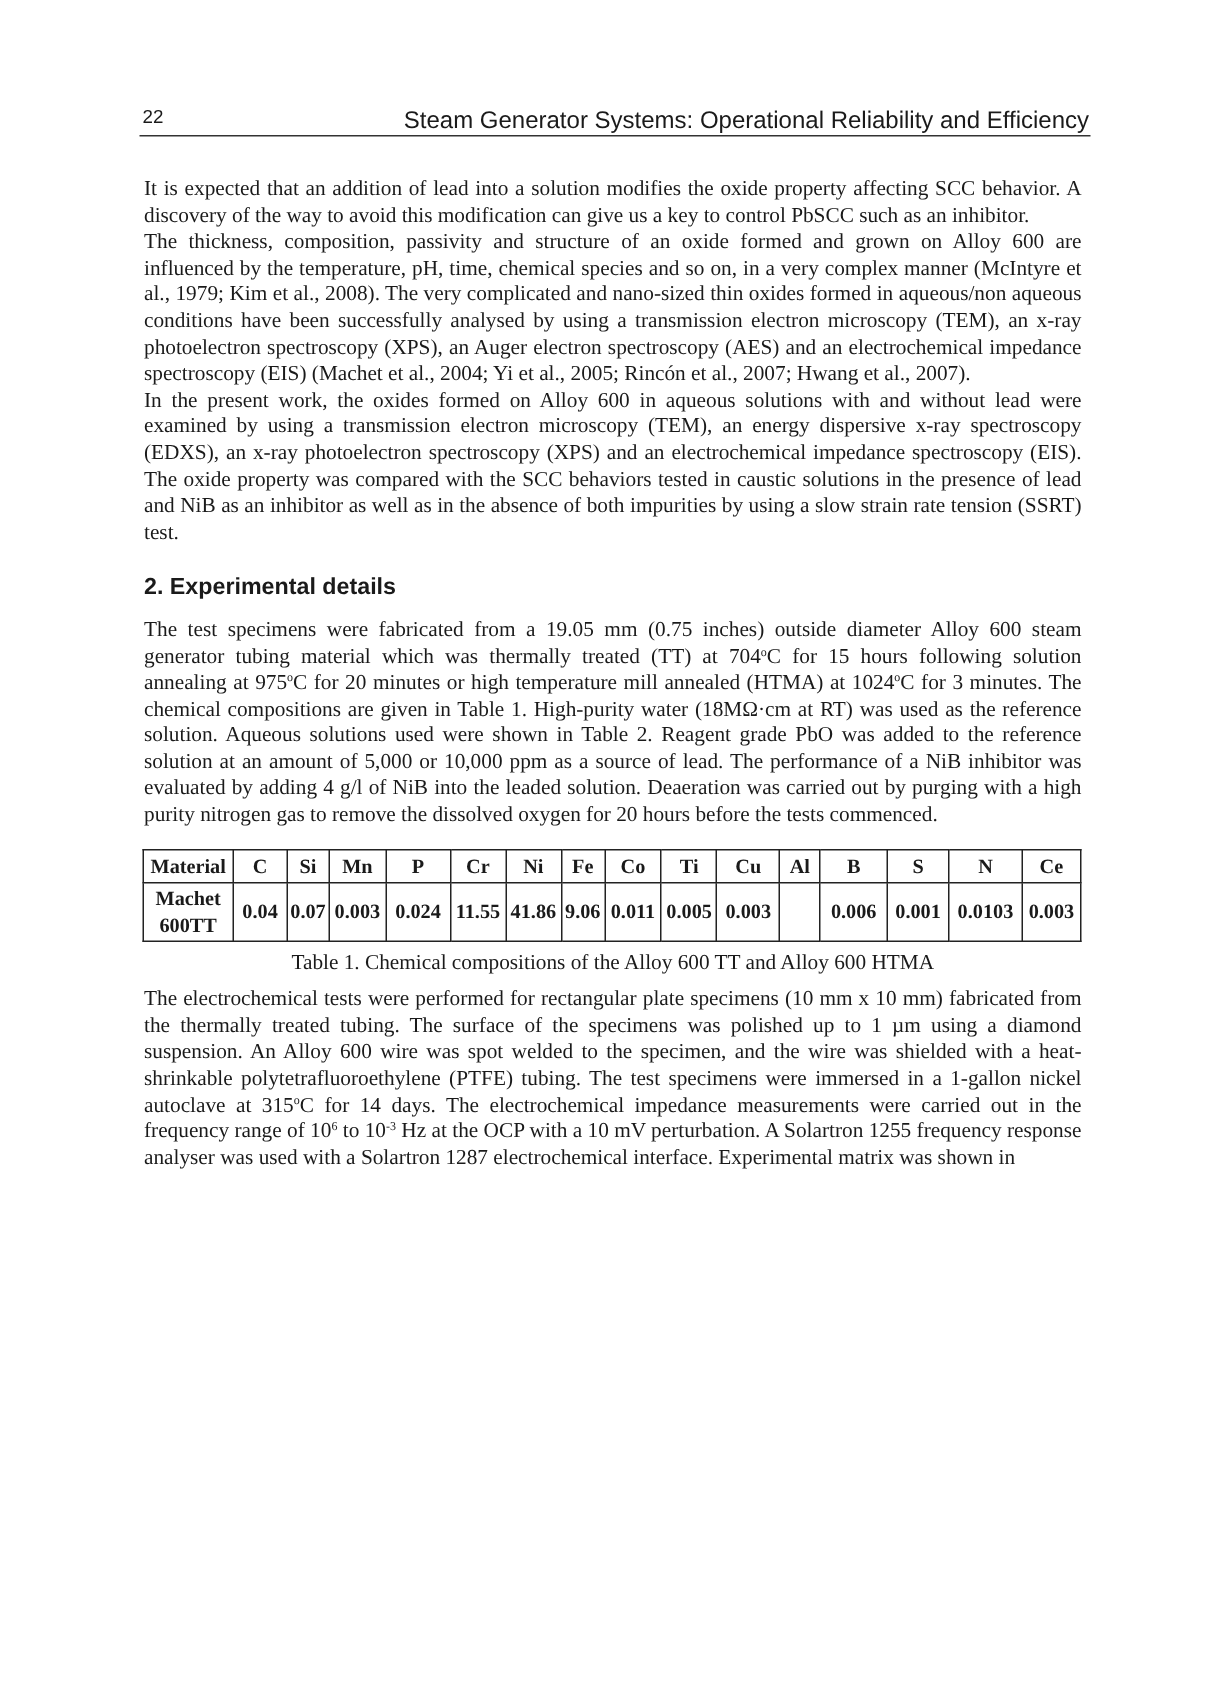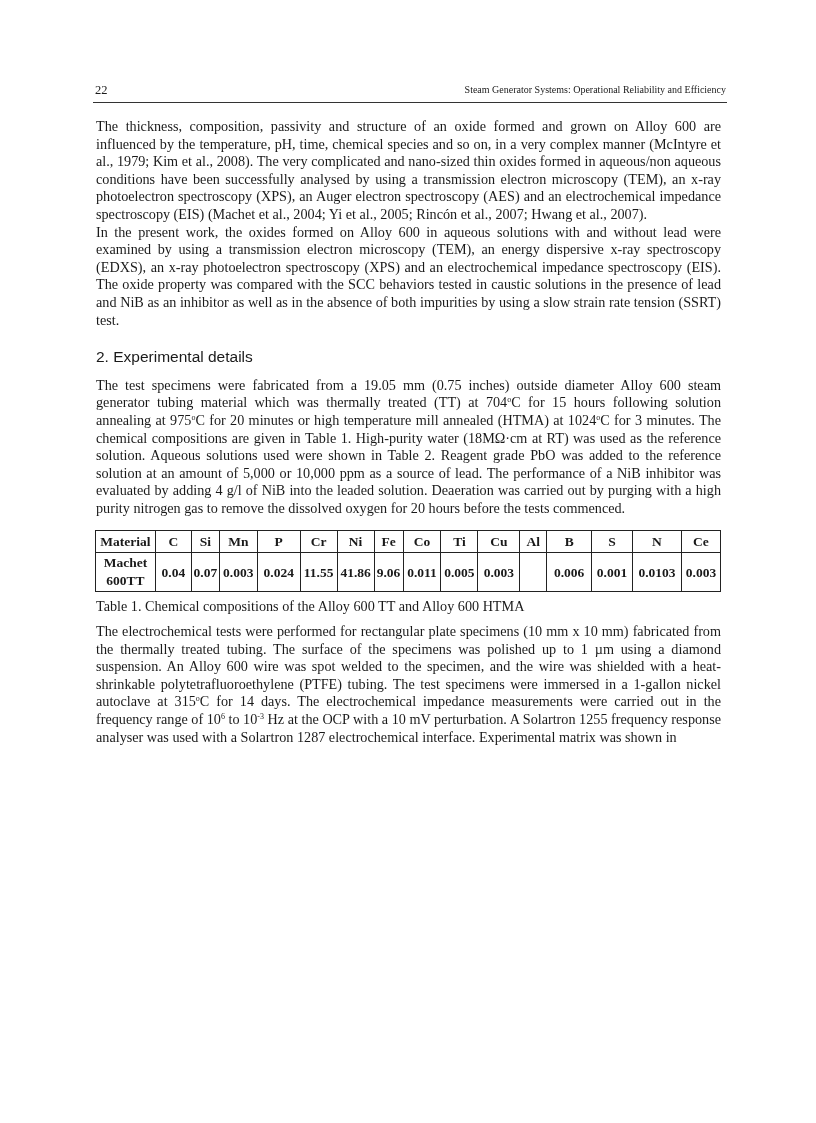--- a/index.html
+++ b/index.html
@@ -1,56 +1,57 @@
 <!DOCTYPE html>
 <html><head>
 <meta charset="utf-8">
 <style>
   html, body { margin: 0; padding: 0; background: #ffffff; }
   body { width: 816px; height: 1123px; position: relative; overflow: hidden; color: #1a1a1a; }
   .page-header {
-    position: absolute; left: 93px; top: 80px; width: 634px; height: 22px;
-    border-bottom: 1.5px solid #333; font-family: Liberation Serif, serif; font-size: 12.5px;
+    position: absolute; left: 93px; top: 68px; width: 634px; height: 22px;
+    border-bottom: 1.5px solid #333; font-family: Liberation Sans, sans-serif; font-size: 12.5px;
   }
   .page-header .num { position: absolute; left: 2px; top: 3px; }
-  .page-header .title { position: absolute; right: 1px; top: 4px; font-size: 10px; text-align: center; }
+  .page-header .title { position: absolute; right: 1px; top: 4px; font-size: 16px; text-align: center; }
   .body {
     position: absolute; left: 96px; top: 118px; width: 625px;
     font-family: "Liberation Serif", serif; font-size: 14.2px; line-height: 17.6px;
     text-align: justify;
   }
   .body p { margin: 0; }
   .section-heading {
-    font-family: "Liberation Sans", sans-serif; font-weight: normal; font-size: 15.5px;
+    font-family: "Liberation Sans", sans-serif; font-weight: bold; font-size: 15.5px;
     margin: 19px 0 11px 0; text-align: left;
   }
   sup { font-size: 8px; line-height: 0; vertical-align: 5px; }
   table.comp {
     border-collapse: collapse; margin: 13px 0 0 -1px; table-layout: fixed;
     font-family: "Liberation Serif", serif; font-size: 13.5px; line-height: 17px;
   }
   table.comp td, table.comp th {
     border: 1.5px solid #222; text-align: center; padding: 1px 0; font-weight: bold;
     overflow: hidden; white-space: nowrap;
   }
   table.comp th { height: 19px; }
   table.comp .row1 td { height: 31px; }
   table.comp .row2 td { height: 55px; }
   table.comp td.mat { white-space: normal; line-height: 18px; }
-  .caption { margin: 6px 0 7px 0; text-align: left; }
+  .caption { margin: 6px 0 7px 0; text-align: center; }
 </style>
 </head>
 <body>
 
 <div class="page-header">
   <span class="num">22</span>
   <span class="title">Steam Generator Systems: Operational Reliability and Efficiency</span>
 </div>
 
 <div class="body">
+  <p>It is expected that an addition of lead into a solution modifies the oxide property affecting SCC behavior. A discovery of the way to avoid this modification can give us a key to control PbSCC such as an inhibitor.</p>
   <p>The thickness, composition, passivity and structure of an oxide formed and grown on Alloy 600 are influenced by the temperature, pH, time, chemical species and so on, in a very complex manner (McIntyre et al., 1979; Kim et al., 2008). The very complicated and nano-sized thin oxides formed in aqueous/non aqueous conditions have been successfully analysed by using a transmission electron microscopy (TEM), an x-ray photoelectron spectroscopy (XPS), an Auger electron spectroscopy (AES) and an electrochemical impedance spectroscopy (EIS) (Machet et al., 2004; Yi et al., 2005; Rincón et al., 2007; Hwang et al., 2007).</p>
   <p>In the present work, the oxides formed on Alloy 600 in aqueous solutions with and without lead were examined by using a transmission electron microscopy (TEM), an energy dispersive x-ray spectroscopy (EDXS), an x-ray photoelectron spectroscopy (XPS) and an electrochemical impedance spectroscopy (EIS). The oxide property was compared with the SCC behaviors tested in caustic solutions in the presence of lead and NiB as an inhibitor as well as in the absence of both impurities by using a slow strain rate tension (SSRT) test.</p>
 
   <div class="section-heading">2. Experimental details</div>
 
   <p><span>The test specimens were fabricated from a 19.05 mm (0.75 inches) outside diameter Alloy 600 steam generator tubing material which was thermally treated (TT) at 704</span><sup>o</sup><span>C for 15 hours following solution annealing at 975</span><sup>o</sup><span>C for 20 minutes or high temperature mill annealed (HTMA) at 1024</span><sup>o</sup><span>C for 3 minutes. The chemical compositions are given in Table 1. High-purity water (18MΩ·cm at RT) was used as the reference solution. Aqueous solutions used were shown in Table 2. Reagent grade PbO was added to the reference solution at an amount of 5,000 or 10,000 ppm as a source of lead. The performance of a NiB inhibitor was evaluated by adding 4 g/l of NiB into the leaded solution. Deaeration was carried out by purging with a high purity nitrogen gas to remove the dissolved oxygen for 20 hours before the tests commenced.</span></p>
 
   <table class="comp">
     <colgroup>
       <col style="width:60px">

